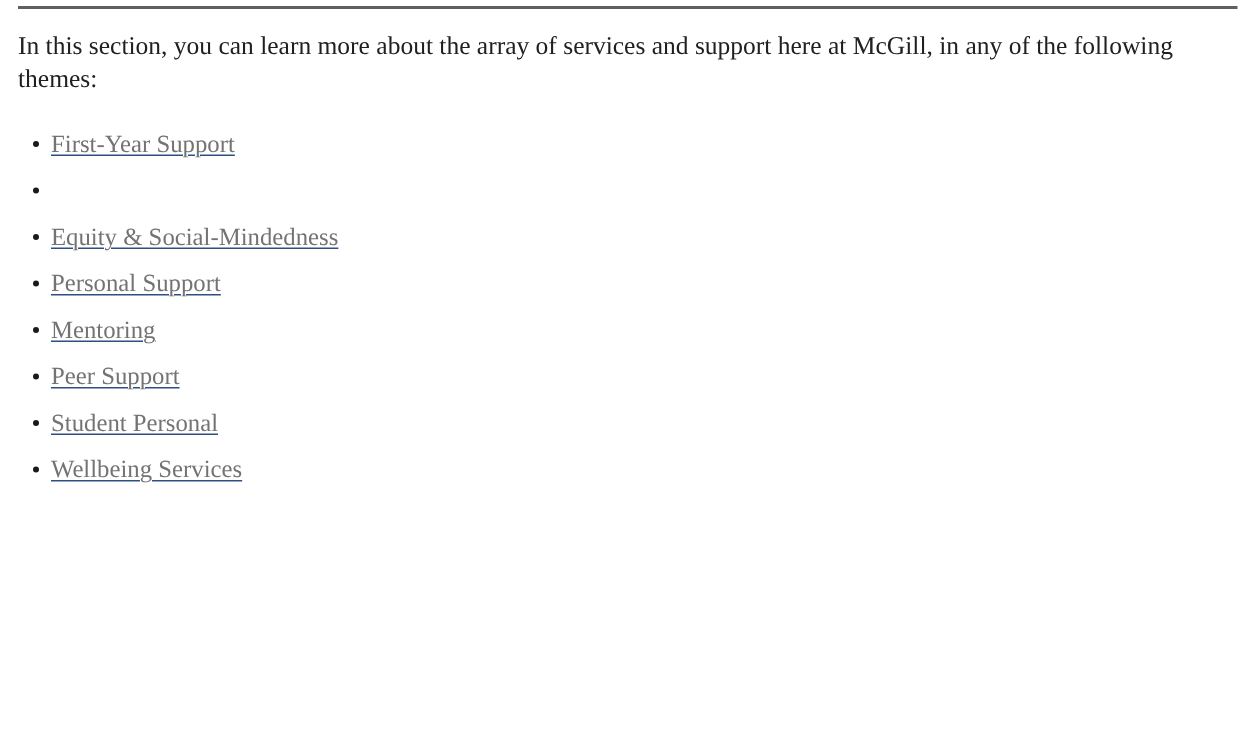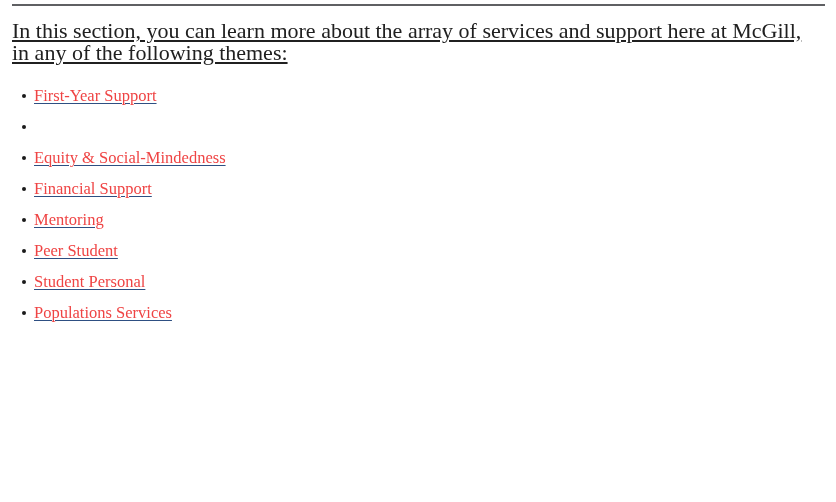--- a/index.html
+++ b/index.html
@@ -36,25 +36,24 @@
     margin: 0;
   }
 
   
   .intro {
     position: absolute;
     left: 12px;
     top: 20px;
     width: 800px;
     margin: 0;
-    font-size: 22px;
+    font-size: 17px;
     line-height: 21.5px;
     color: #202020;
     text-align: left;
-    text-decoration: underline;
   }
 
   
   .themes-list {
     position: absolute;
     left: 0;
     top: 80px;
     margin: 0;
     padding: 0 0 0 22px;
     list-style: none;
@@ -72,21 +71,21 @@
     left: 0;
     top: 50%;
     width: 4px;
     height: 4px;
     margin-top: -2px;
     border-radius: 50%;
     background: #1a1a1a;
     display: block;
   }
   .theme-link {
-    color: #ef4444;
+    color: #737373;
     text-decoration: underline;
     text-decoration-color: #2e4f82;
     text-underline-offset: 2px;
     text-decoration-thickness: 1px;
     cursor: pointer;
     font-size: 16.5px;
   }
 </style>
 </head>
 <body>
@@ -104,33 +103,33 @@
     </li>
     <li>
       <span class="bullet"></span>
     </li>
     <li>
       <span class="bullet"></span>
       <a class="theme-link" href="#">Equity &amp; Social-Mindedness</a>
     </li>
     <li>
       <span class="bullet"></span>
-      <a class="theme-link" href="#">Financial Support</a>
+      <a class="theme-link" href="#">Personal Support</a>
     </li>
     <li>
       <span class="bullet"></span>
       <a class="theme-link" href="#">Mentoring</a>
     </li>
     <li>
       <span class="bullet"></span>
-      <a class="theme-link" href="#">Peer Student</a>
+      <a class="theme-link" href="#">Peer Support</a>
     </li>
     <li>
       <span class="bullet"></span>
       <a class="theme-link" href="#">Student Personal</a>
     </li>
     <li>
       <span class="bullet"></span>
-      <a class="theme-link" href="#">Populations Services</a>
+      <a class="theme-link" href="#">Wellbeing Services</a>
     </li>
   </ul>
 
 </div>
 
 </body></html>

